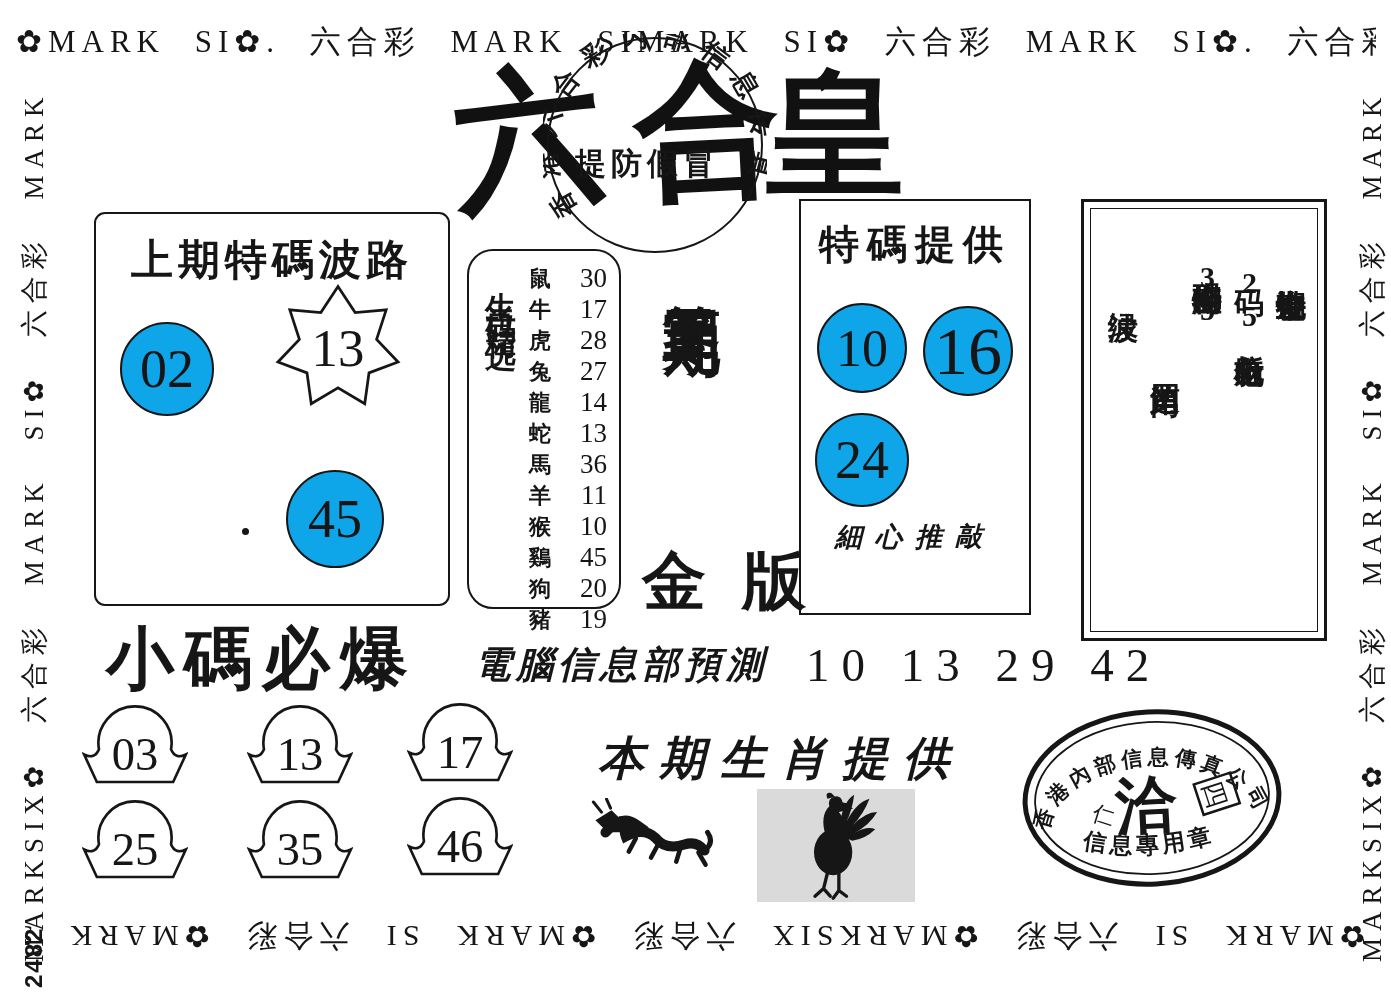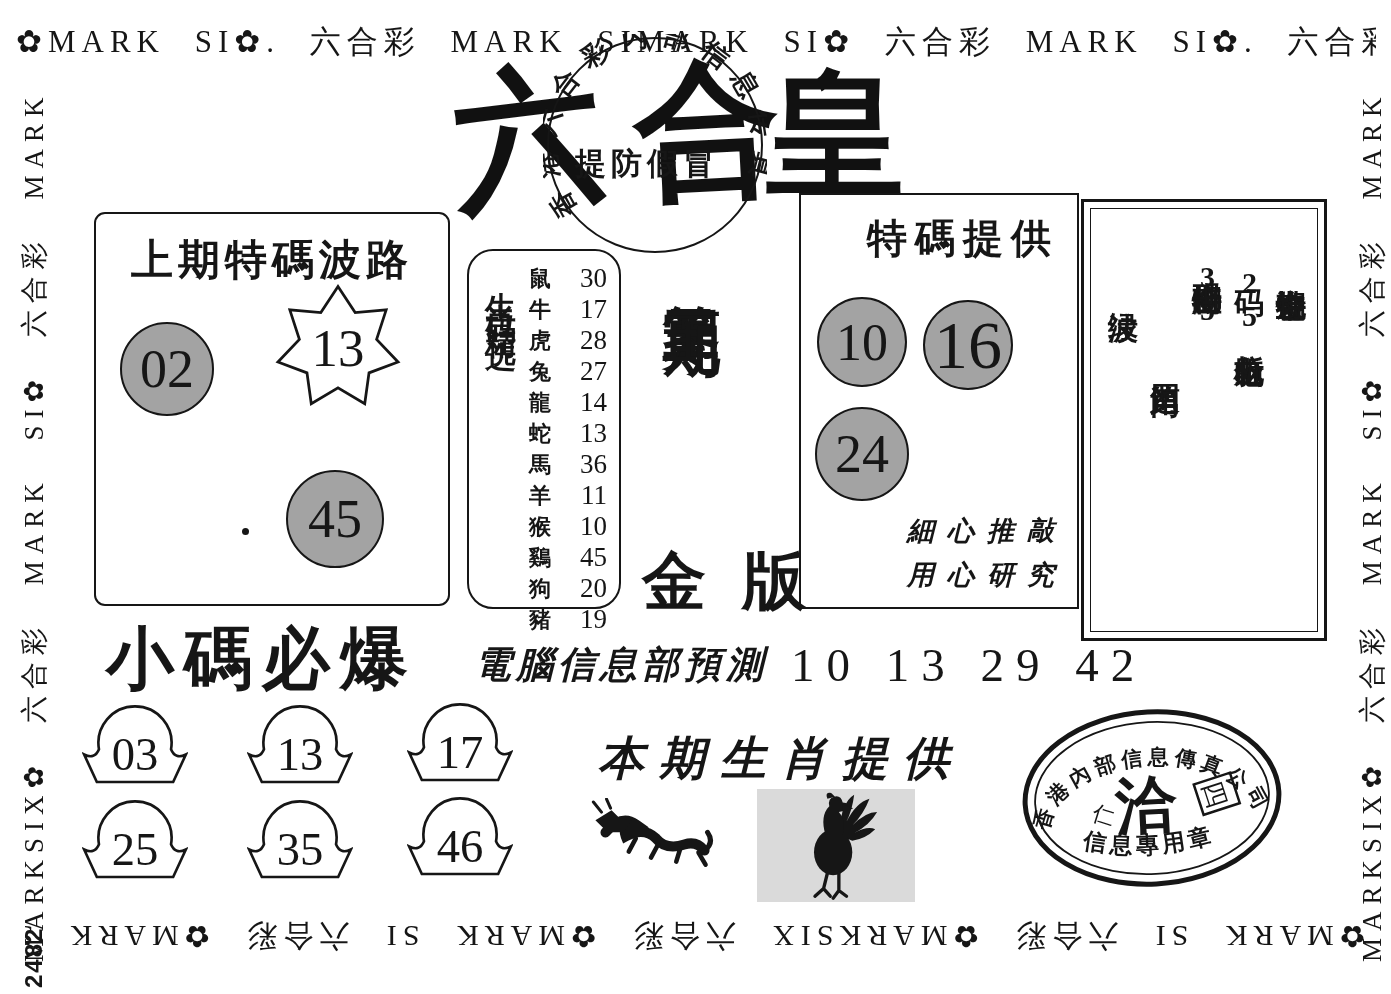--- a/index.html
+++ b/index.html
@@ -34,59 +34,59 @@
   .t1{left:452px;top:62px;font-size:150px;transform:rotate(-7deg);}
   .t2{left:634px;top:56px;font-size:146px;transform:rotate(-3deg);}
   .t3{left:766px;top:64px;font-size:138px;}
   .round-stamp{left:543px;top:34px;width:224px;height:222px;}
   
   .last-box{left:94px;top:212px;width:352px;height:390px;
     border:2.5px solid #161616;border-radius:11px;}
   .last-title{margin-top:18px;text-align:center;font-size:42px;font-weight:bold;
     letter-spacing:5px;}
   .circle{position:absolute;border:2.5px solid #161616;border-radius:50%;
-    display:flex;align-items:center;justify-content:center;background:#a3a3a3;
+    display:flex;align-items:center;justify-content:center;background:#0ea5e9;
     font-family:"Liberation Serif", serif;}
   .lb-dot{position:absolute;left:146px;top:314px;width:7px;height:7px;
     background:#161616;border-radius:50%;}
   
   .zodiac-box{left:467px;top:249px;width:154px;height:360px;
     border:2px solid #161616;border-radius:26px;display:flex;gap:6px;
     padding:12px 10px;box-sizing:border-box;}
   .zodiac-title{writing-mode:vertical-rl;font-size:31px;font-weight:bold;
     letter-spacing:12px;margin-top:4px;}
   .zodiac-rows{flex:1;display:flex;flex-direction:column;justify-content:space-between;}
   .zrow{display:flex;justify-content:space-between;align-items:center;padding:0 2px;}
   .zrow .animal{font-size:22px;font-weight:bold;}
   .zrow .znum{font-size:27px;font-family:"Liberation Serif", serif;}
   
   .issue-col{left:652px;top:258px;writing-mode:vertical-rl;font-size:58px;
     font-weight:bold;letter-spacing:4px;}
   .edition{left:642px;top:538px;display:flex;gap:36px;font-size:64px;
     font-weight:bold;font-family:"DejaVu Serif", serif;}
   
-  .special-box{left:799px;top:193px;width:228px;height:412px;border:2px solid #161616;padding-left:48px;}
+  .special-box{left:799px;top:199px;width:228px;height:412px;border:2px solid #161616;}
   .special-title{margin-top:16px;text-align:center;font-size:40px;font-weight:bold;
     letter-spacing:8px;}
   .slogan{position:absolute;width:100%;text-align:center;font-size:27px;
     font-weight:bold;font-style:italic;letter-spacing:13px;}
   
   .analysis-outer{left:1081px;top:199px;width:240px;height:436px;border:3px solid #161616;}
   .analysis-inner{position:absolute;left:6px;top:6px;right:6px;bottom:6px;
     border:1.5px solid #161616;}
   .analysis-content{position:absolute;left:12px;top:12px;right:12px;bottom:12px;
     writing-mode:vertical-rl;text-orientation:upright;
     font-size:30px;font-weight:bold;line-height:42px;}
   .acol{margin:0;}
   .acol.c0{margin-top:52px;} .acol.c1{margin-top:52px;} .acol.c2{margin-top:46px;}
   .acol.c3{margin-top:148px;} .acol.c4{margin-top:74px;}
   
   .small-title{left:106px;top:614px;font-size:68px;font-weight:bold;
     letter-spacing:10px;font-family:"DejaVu Serif", serif;}
-  .pred-row{left:474px;top:638px;display:flex;align-items:center;gap:23px;}
+  .pred-row{left:474px;top:638px;display:flex;align-items:center;gap:38px;}
   .pred-label{font-size:37px;font-weight:bold;letter-spacing:5px;font-style:italic;}
   .pred-nums{font-size:47px;letter-spacing:12px;font-family:"Liberation Serif", serif;}
   .ingot{width:106px;height:92px;}
   
   .sx-title{left:598px;top:728px;font-size:46px;font-weight:bold;letter-spacing:15px;
     font-style:italic;}
   .rooster-bg{left:757px;top:789px;width:158px;height:113px;background:#dadada;
     display:flex;align-items:center;justify-content:center;}
   
   .oval-stamp{left:1018px;top:706px;width:268px;height:184px;transform:rotate(-3deg);}
@@ -184,21 +184,20 @@
   <span>金</span>
   <span>版</span>
 </div>
 
 <div class="abs special-box">
   <div class="special-title">特碼提供</div>
   <div class="circle" style="left:16px;top:102px;width:86px;height:86px;font-size:52px;">10</div>
   <div class="circle" style="left:122px;top:105px;width:86px;height:86px;font-size:68px;">16</div>
   <div class="circle" style="left:14px;top:212px;width:90px;height:90px;font-size:54px;">24</div>
   <div class="slogan" style="top:318px;">細心推敲</div>
-  <div class="slogan" style="top:362px;">用心研究</div>
 </div>
 
 <div class="abs analysis-outer">
   <div class="analysis-inner"></div>
   <div class="analysis-content">
     <div class="acol c0">上期中也许会特</div>
     <div class="acol c1">码25电脑分析</div>
     <div class="acol c2">今期特码应出35</div>
     <div class="acol c3">追第四门</div>
     <div class="acol c4">绿波</div>

